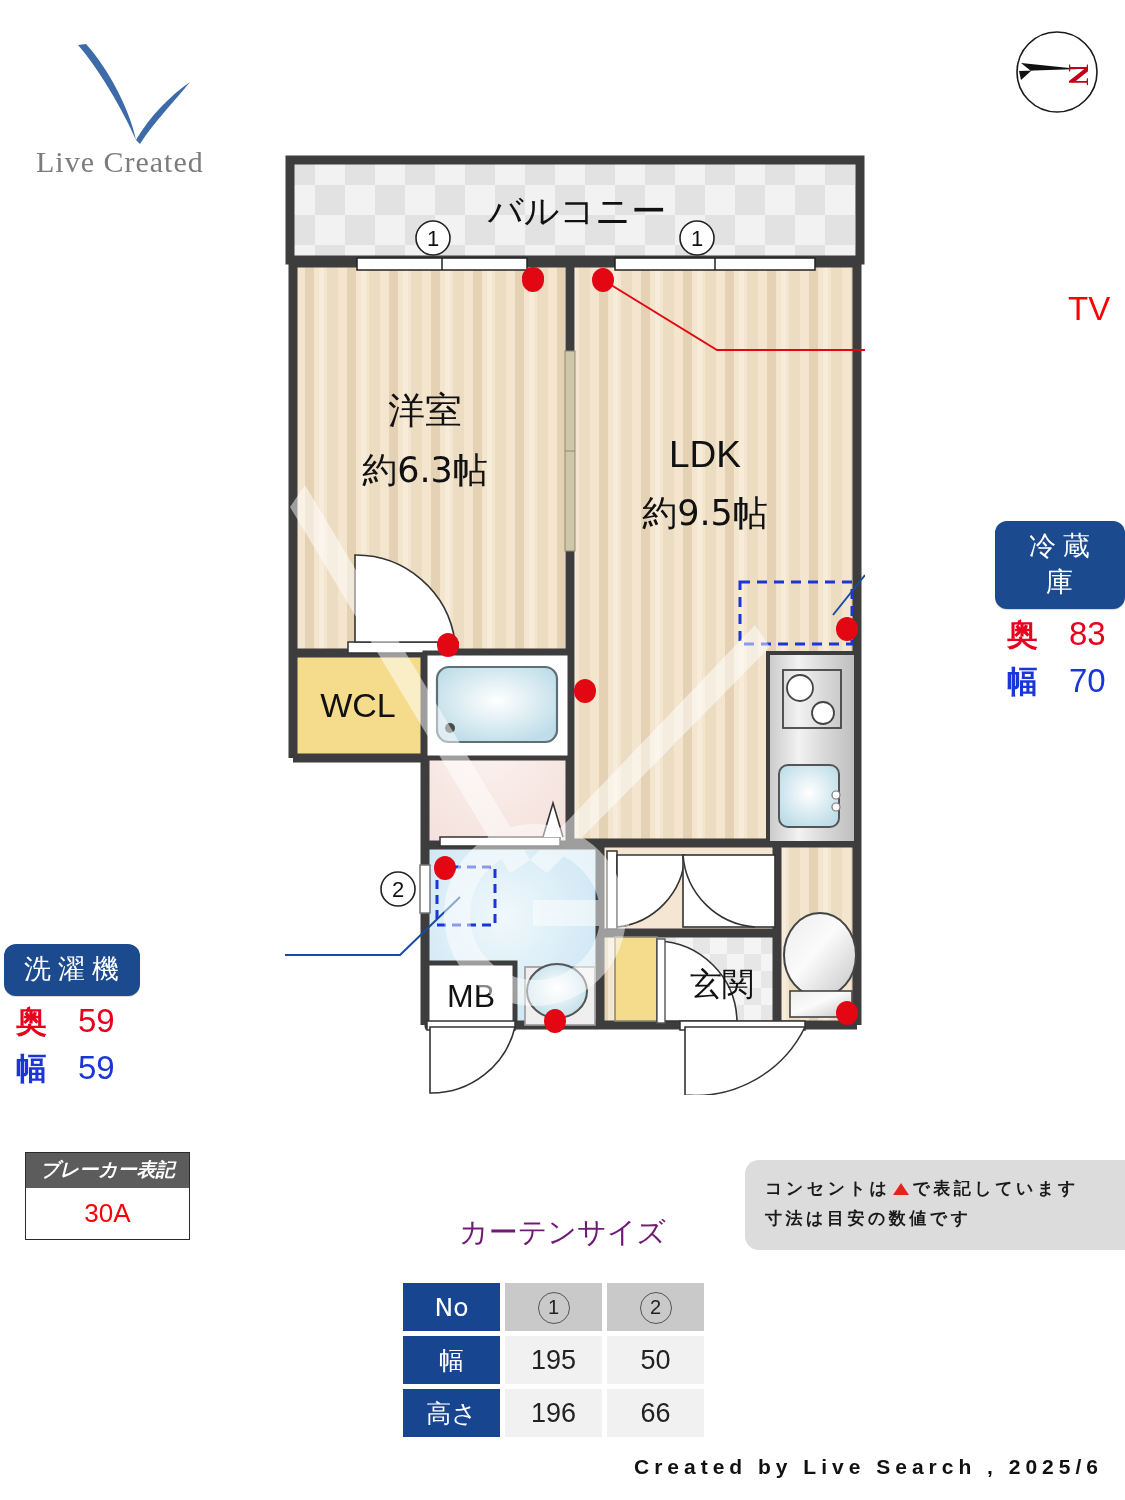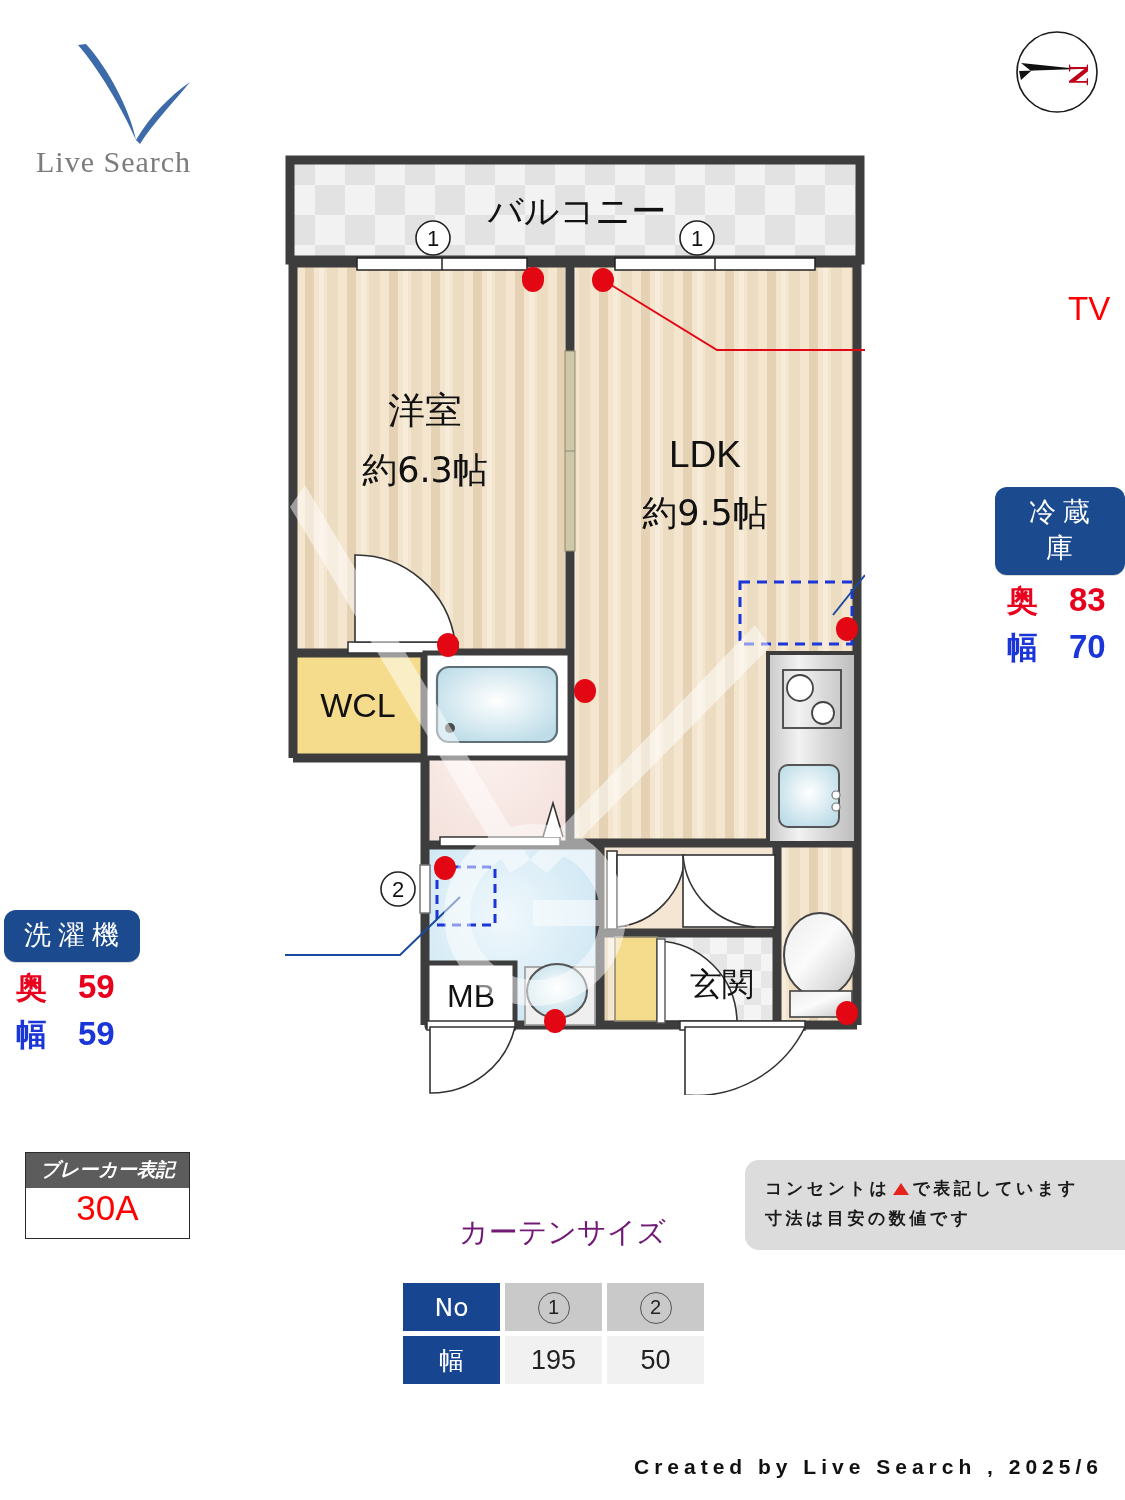--- a/index.html
+++ b/index.html
@@ -17,44 +17,44 @@
     font-size:30px;color:#7c7c7c;letter-spacing:1px;}
 
   
   #compass{right:18px;top:22px;width:100px;height:100px;}
 
   
   #plan{left:285px;top:155px;width:580px;height:940px;}
   #plan svg{display:block;}
 
   
-  .tagbox{position:absolute;}
+  .tagbox{position:absolute;margin-top:34px;}
   .tag-pill{
     background:#1b4a8f;color:#fff;border-radius:12px;
     font-size:27px;letter-spacing:7px;text-align:center;
     padding:7px 14px 9px 20px;font-weight:500;
     font-family:"DejaVu Sans",sans-serif;
     box-shadow:0 1px 0 rgba(0,0,0,.15);
   }
   .dimrow{display:flex;align-items:baseline;margin-top:5px;padding-left:12px;}
   .dimrow .k{font-size:31px;font-weight:bold;width:62px;font-family:"DejaVu Sans",sans-serif;}
-  .dimrow .v{font-size:33px;font-weight:bold;font-family:"Liberation Sans",sans-serif;}
+  .dimrow .v{font-size:33px;font-weight:normal;font-family:"Liberation Sans",sans-serif;}
   .dim-depth .k,.dim-depth .v{color:#e8001d;}
   .dim-width .k,.dim-width .v{color:#1a35d8;}
 
   #fridge-tag{left:995px;top:487px;}
   #washer-tag{left:4px;top:910px;}
 
   #tv-label{left:1040px;top:290px;color:#ff0000;font-size:33px;font-family:"Liberation Sans",sans-serif;margin-left:28px;}
 
   
   #breaker{left:25px;top:1152px;width:163px;border:1px solid #2b2b2b;background:#fff;}
   #breaker .hd{background:#5c5c5c;color:#fff;font-size:19px;text-align:center;padding:4px 0 5px;
     font-family:"DejaVu Sans",sans-serif;font-weight:bold;font-style:italic;}
-  #breaker .bd{color:#ff0000;font-size:35px;text-align:center;padding:0 0 10px;}
+  #breaker .bd{color:#ff0000;font-size:26px;text-align:center;padding:10px 0 10px;}
 
   
   #note{left:745px;top:1160px;width:370px;background:#dcdcdc;border-radius:14px;padding:14px 20px 16px;}
   #note div{font-size:17px;letter-spacing:3.5px;color:#1a1a1a;font-weight:bold;
     font-family:"DejaVu Sans",sans-serif;line-height:1.75;}
   #note .tri{display:inline-block;width:0;height:0;border-left:8px solid transparent;
     border-right:8px solid transparent;border-bottom:12px solid #e5231b;vertical-align:-1px;margin:0 3px;}
 
   
   #curtain-title{left:0;top:1213px;width:1125px;text-align:center;font-size:29px;color:#701a75;
@@ -74,21 +74,21 @@
   
 </style>
 </head>
 <body>
 
 <div class="abs" id="logo">
   <svg class="mark" viewBox="0 0 140 110">
     <path d="M8 5 C 28 28, 52 68, 66 100 C 60 70, 38 28, 16 4 Z" fill="#3d6aa8"></path>
     <path d="M66 100 C 80 76, 100 56, 120 42 C 104 62, 84 82, 70 104 Z" fill="#3d6aa8"></path>
   </svg>
-  <div class="word">Live Search</div>
+  <div class="word">Live Created</div>
 </div>
 
 <div class="abs" id="compass">
   <svg width="100" height="100" viewBox="0 0 100 100">
     <circle cx="50" cy="50" r="40" fill="#fff" stroke="#1a1a1a" stroke-width="1.6"></circle>
     <path d="M12 49 L72 47 L14 41 L24 49 L14 58 Z" fill="#111"></path>
     <text x="66" y="58" fill="#c00018" font-size="30" font-family="Liberation Serif, serif" font-weight="bold" transform="rotate(90 72 48)">N</text>
   </svg>
 </div>
 
@@ -383,16 +383,21 @@
     </td>
     <td class="colhd">
       <span class="numcirc">2</span>
     </td>
   </tr>
   <tr>
     <td class="hd">幅</td>
     <td class="val">195</td>
     <td class="val">50</td>
   </tr>
+  <tr>
+    <td class="hd">高さ</td>
+    <td class="val">196</td>
+    <td class="val">66</td>
+  </tr>
 </tbody>
   </table>
 
 <div class="abs" id="footer">Created by Live Search , 2025/6</div>
 
 </body></html>

